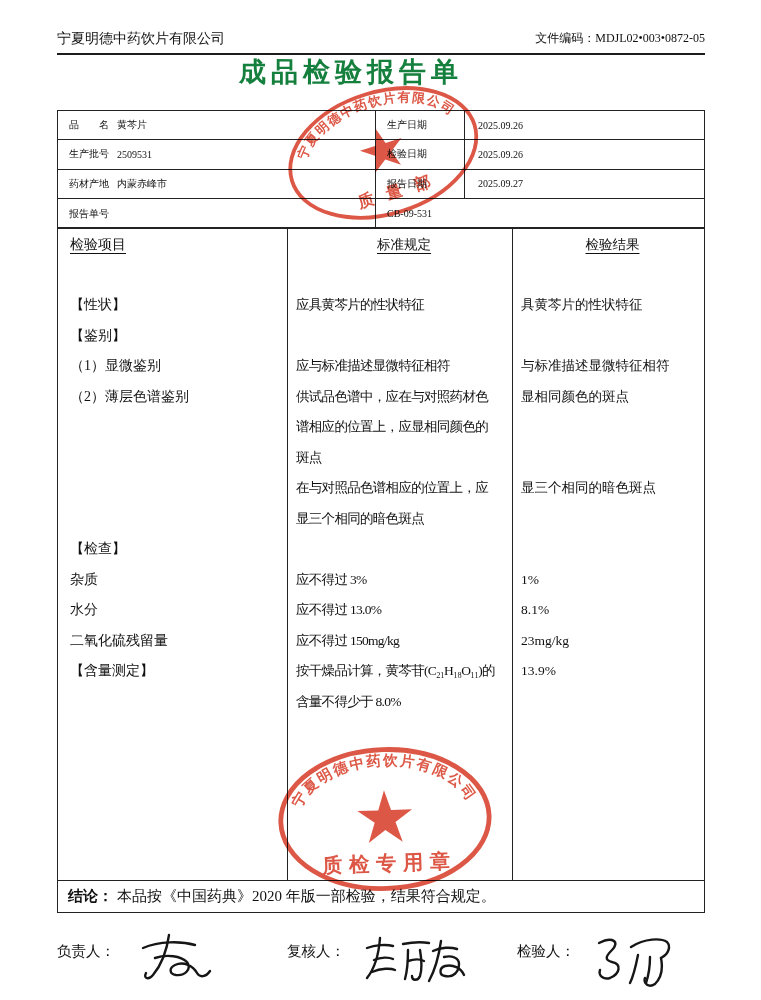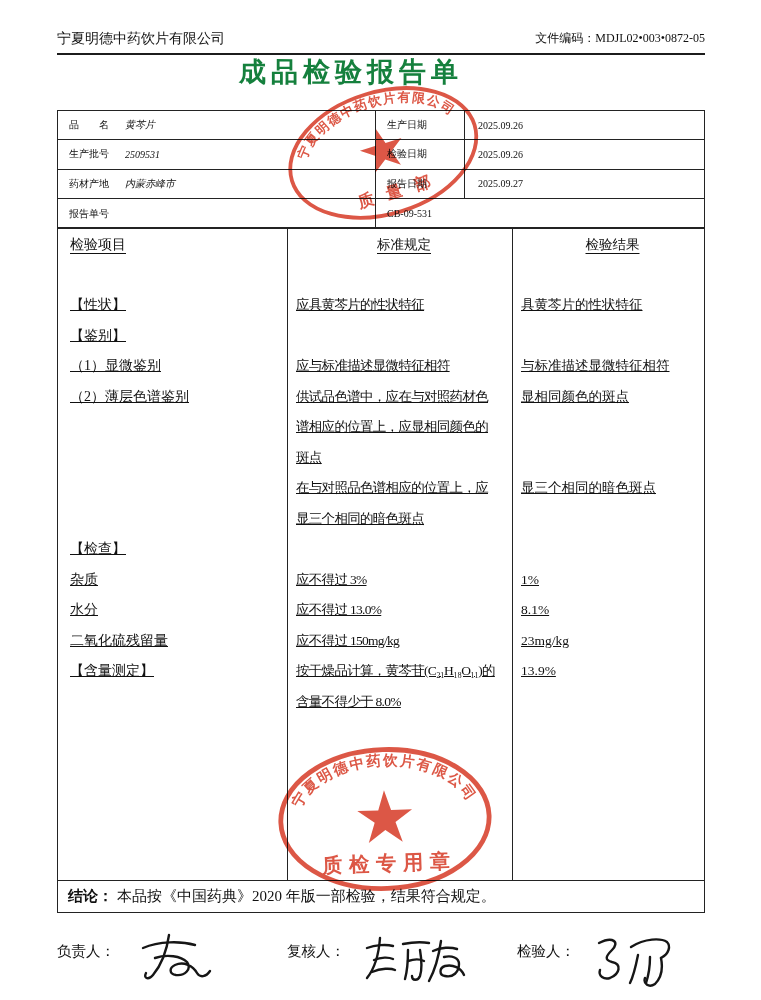--- a/index.html
+++ b/index.html
@@ -16,37 +16,37 @@
 
   
   .info{left:57px;top:110px;width:646px;border:1px solid #232323;
         display:grid;grid-template-columns:318px 89px 239px;grid-auto-rows:29.3px;
         font-size:10px;}
   .info .cell{display:flex;align-items:center;border-bottom:1px solid #232323;
               border-right:1px solid #232323;padding:0 0 0 11px;overflow:hidden;}
   .info .cell.lastcol{border-right:none;}
   .info .cell.lastrow{border-bottom:none;}
   .info .lbl{white-space:pre;}
-  .info .val{margin-left:16px;white-space:pre;font-style:italic;}
+  .info .val{margin-left:8px;white-space:pre;}
   .info .dval{padding-left:13px;}
   .info .merged{grid-column:2 / span 2;}
 
   
   .main{left:57px;top:227px;width:646px;height:684px;border:1px solid #232323;
         display:flex;flex-direction:column;}
   .cols{flex:1;display:flex;min-height:0;}
   .col{display:flex;flex-direction:column;}
   .col1{width:217px;padding-left:12px;font-size:14px;}
   .col2{width:216px;border-left:1px solid #232323;padding-left:8px;
         font-size:13.5px;letter-spacing:-0.7px;}
   .col3{flex:1;border-left:1px solid #232323;padding-left:8px;font-size:13.5px;}
   .colhead{height:54px;display:flex;align-items:flex-start;padding-top:8px;}
   .col2 .colhead,.col3 .colhead{justify-content:center;padding-left:0;}
   .colhead span{text-decoration:underline;text-underline-offset:4px;letter-spacing:0;}
-  .line{height:30.5px;line-height:30.5px;white-space:nowrap;overflow:visible;text-decoration:underline;}
+  .line{height:30.5px;line-height:30.5px;white-space:nowrap;overflow:visible;}
 
   .conclusion{height:31px;border-top:1px solid #232323;display:flex;align-items:center;
               padding-left:10px;font-size:15px;}
   .conclusion .c-lbl{font-weight:700;margin-right:4px;}
 
   
   .signers{left:57px;top:930px;width:648px;height:60px;display:flex;align-items:flex-start;}
   .signer{display:flex;align-items:flex-start;font-size:14.5px;}
   .signer .s-lbl{margin-top:12px;white-space:pre;}
   .sig-svg{margin-left:14px;}

